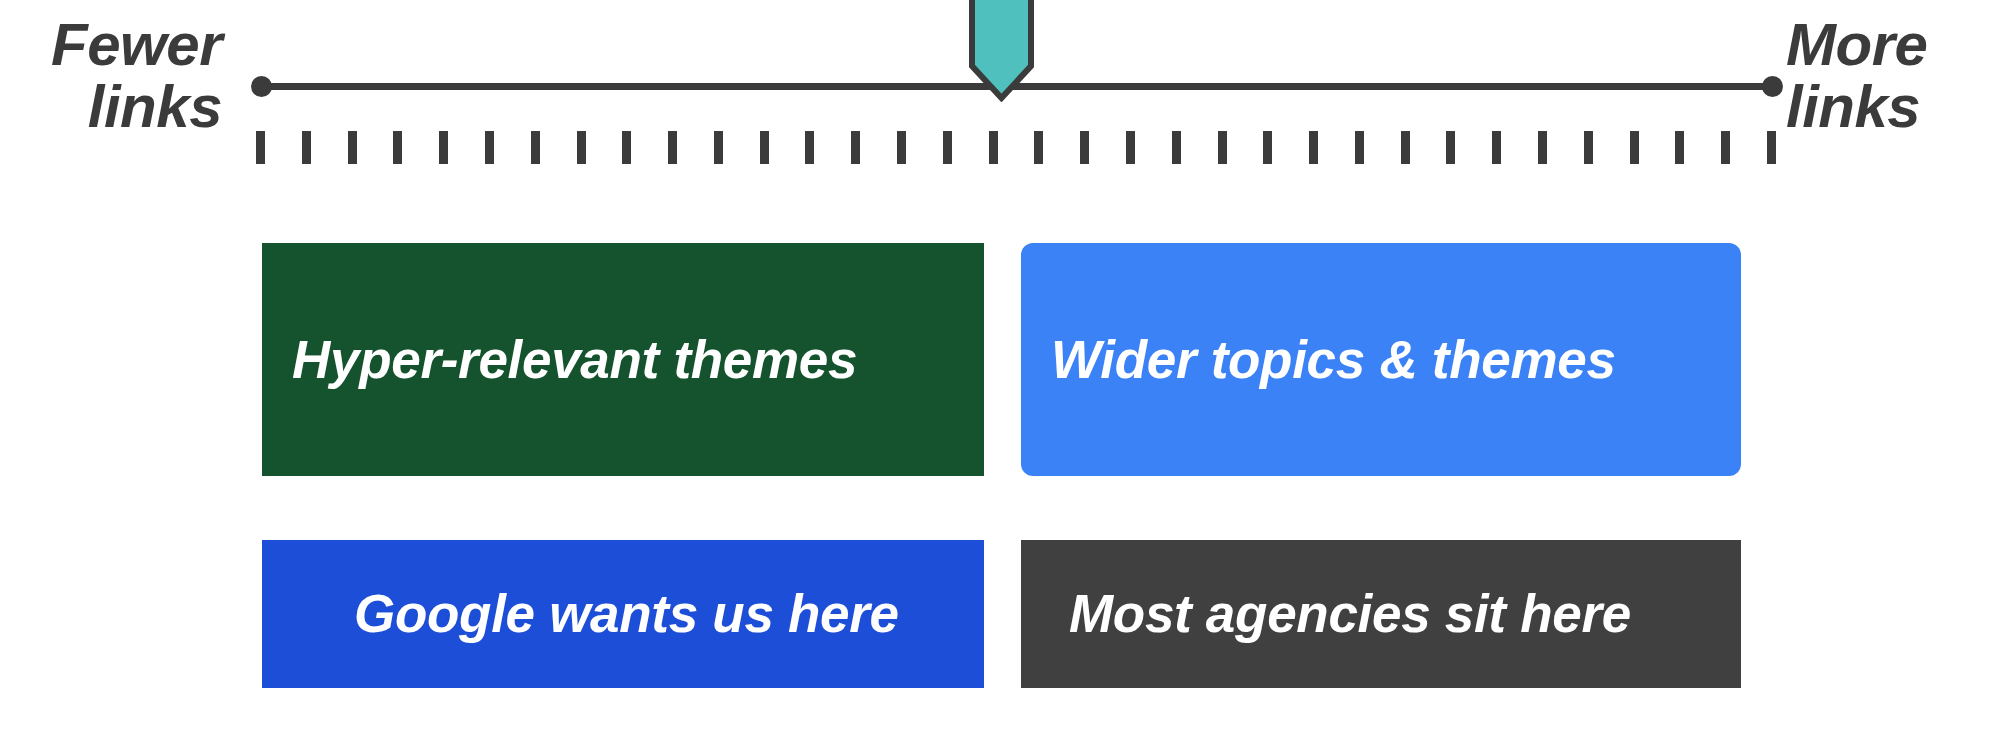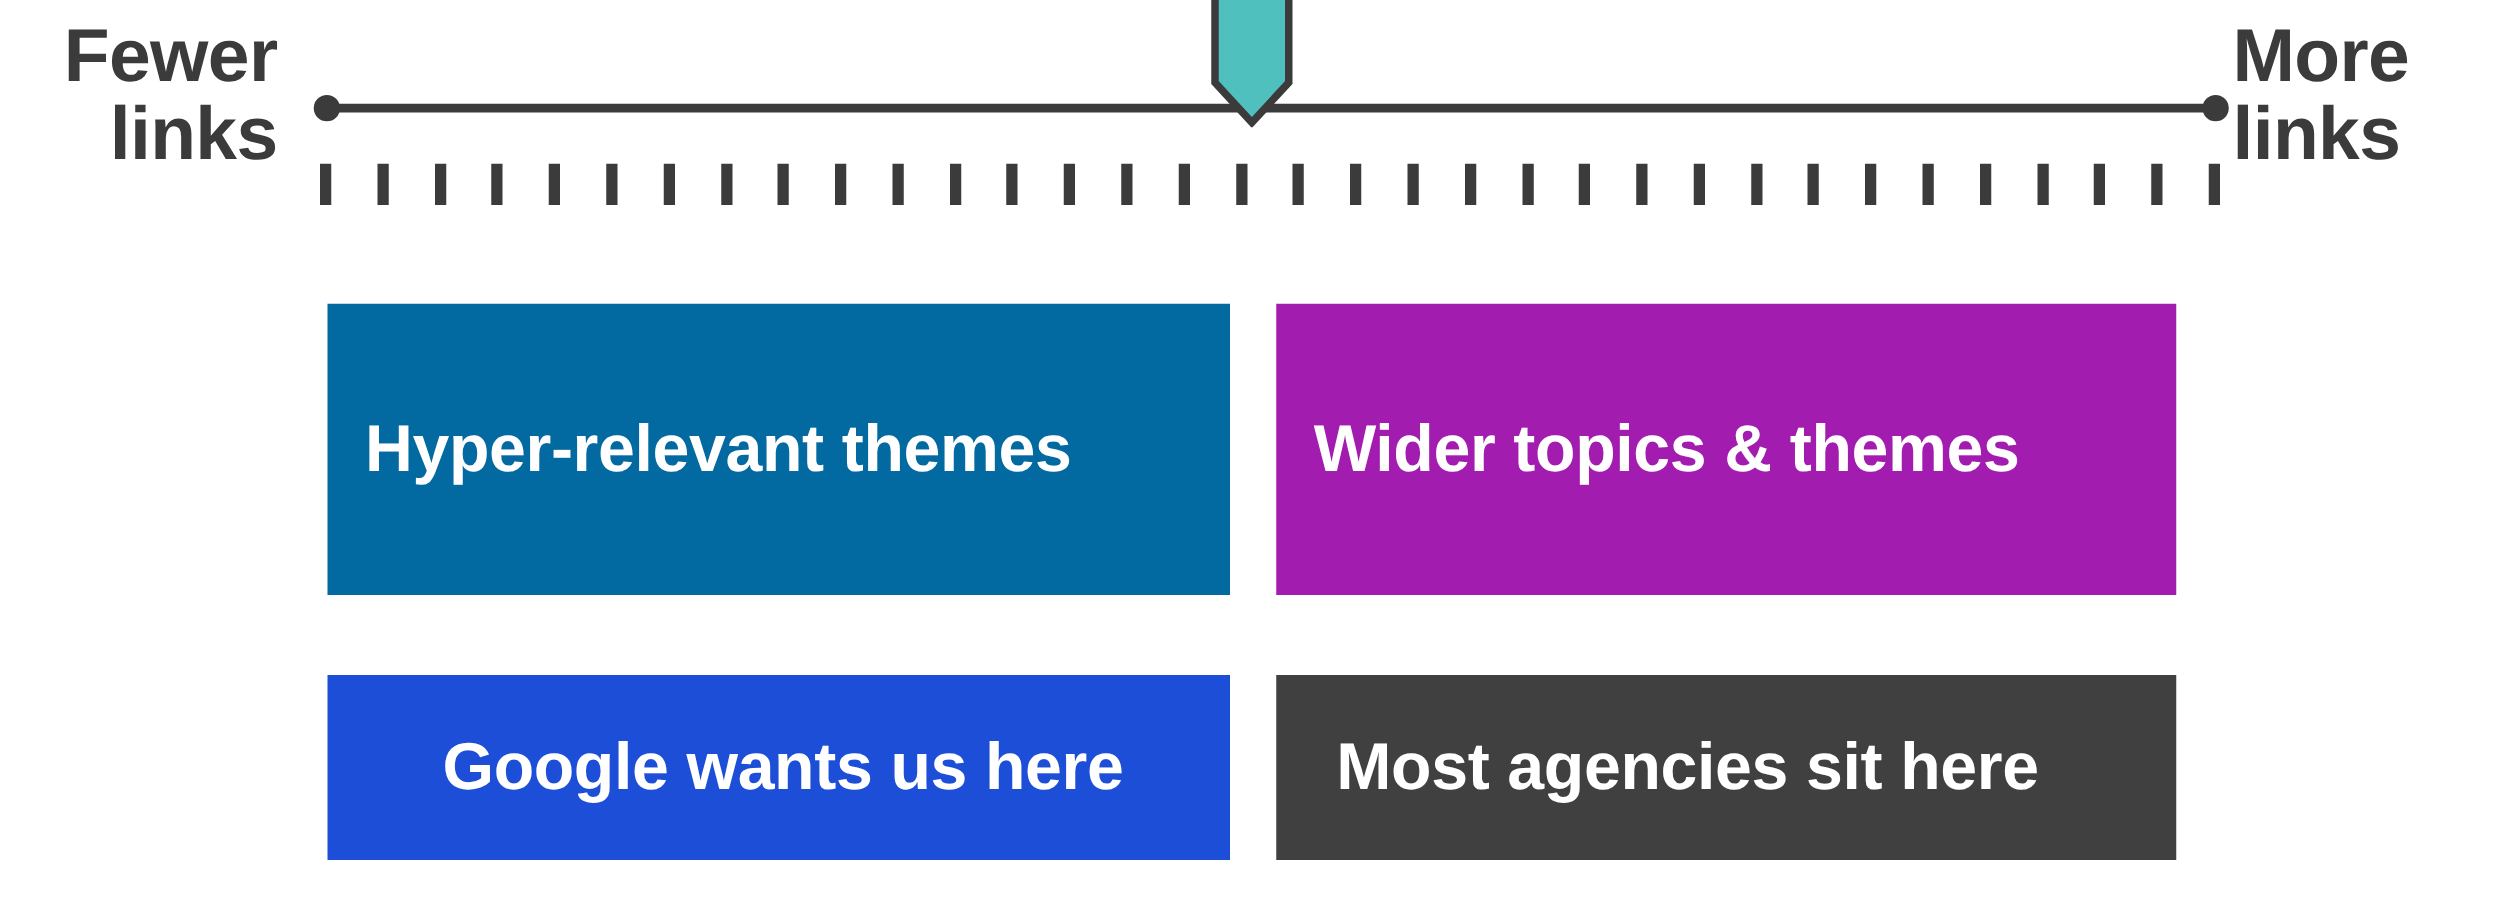--- a/index.html
+++ b/index.html
@@ -11,20 +11,21 @@
   body {
     font-family: "Liberation Sans", sans-serif;
     -webkit-font-smoothing: antialiased;
   }
   #slide {
     position: relative;
     width: 1999px;
     height: 692px;
     background: #ffffff;
     overflow: hidden;
+    font-style: italic;
   }
 
   
   .end-label {
     position: absolute;
     color: #3b3b3b;
     font-weight: 700;
     font-size: 60px;
     line-height: 62px;
     letter-spacing: -0.5px;
@@ -200,24 +201,24 @@
       <div class="tick" style="left: 1190.48px; background: rgb(59, 59, 59);"></div>
       <div class="tick" style="left: 1236.27px; background: rgb(59, 59, 59);"></div>
       <div class="tick" style="left: 1282.06px; background: rgb(59, 59, 59);"></div>
       <div class="tick" style="left: 1327.85px; background: rgb(59, 59, 59);"></div>
       <div class="tick" style="left: 1373.64px; background: rgb(59, 59, 59);"></div>
       <div class="tick" style="left: 1419.42px; background: rgb(59, 59, 59);"></div>
       <div class="tick" style="left: 1465.21px; background: rgb(59, 59, 59);"></div>
       <div class="tick" style="left: 1511px; background: rgb(59, 59, 59);"></div>
     </div>
 
-  <div class="box box-top col-left" style="background: #0369a1;">
+  <div class="box box-top col-left" style="background: #14532d;">
     <span class="box-label" style="color: rgb(255, 255, 255);">Hyper-relevant themes</span>
   </div>
-  <div class="box box-top col-right" style="background: #a21caf;">
+  <div class="box box-top col-right" style="background: #3b82f6; border-radius: 12px;">
     <span class="box-label" style="color: rgb(255, 255, 255);">Wider topics &amp; themes</span>
   </div>
 
   <div class="box box-bottom col-left" style="background: #1d4ed8; padding-left: 44px;">
     <span class="box-label" style="color: rgb(255, 255, 255);">Google wants us here</span>
   </div>
   <div class="box box-bottom col-right" style="background: #404040;">
     <span class="box-label" style="color: rgb(255, 255, 255);">Most agencies sit here</span>
   </div>
 

